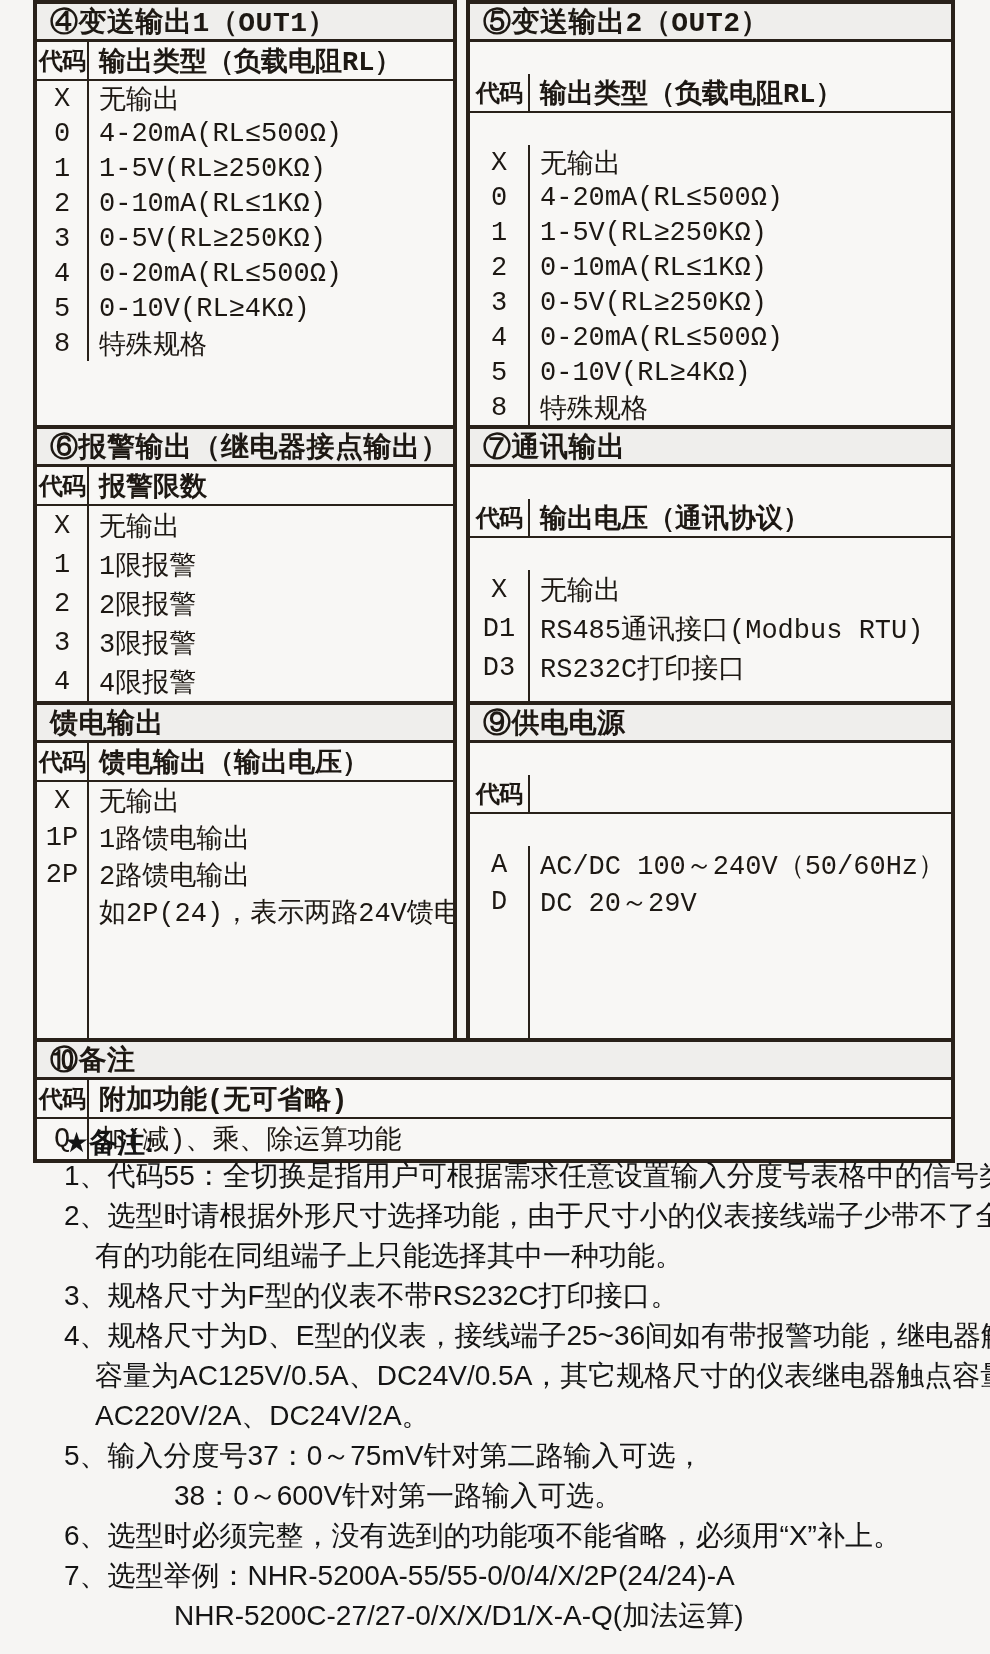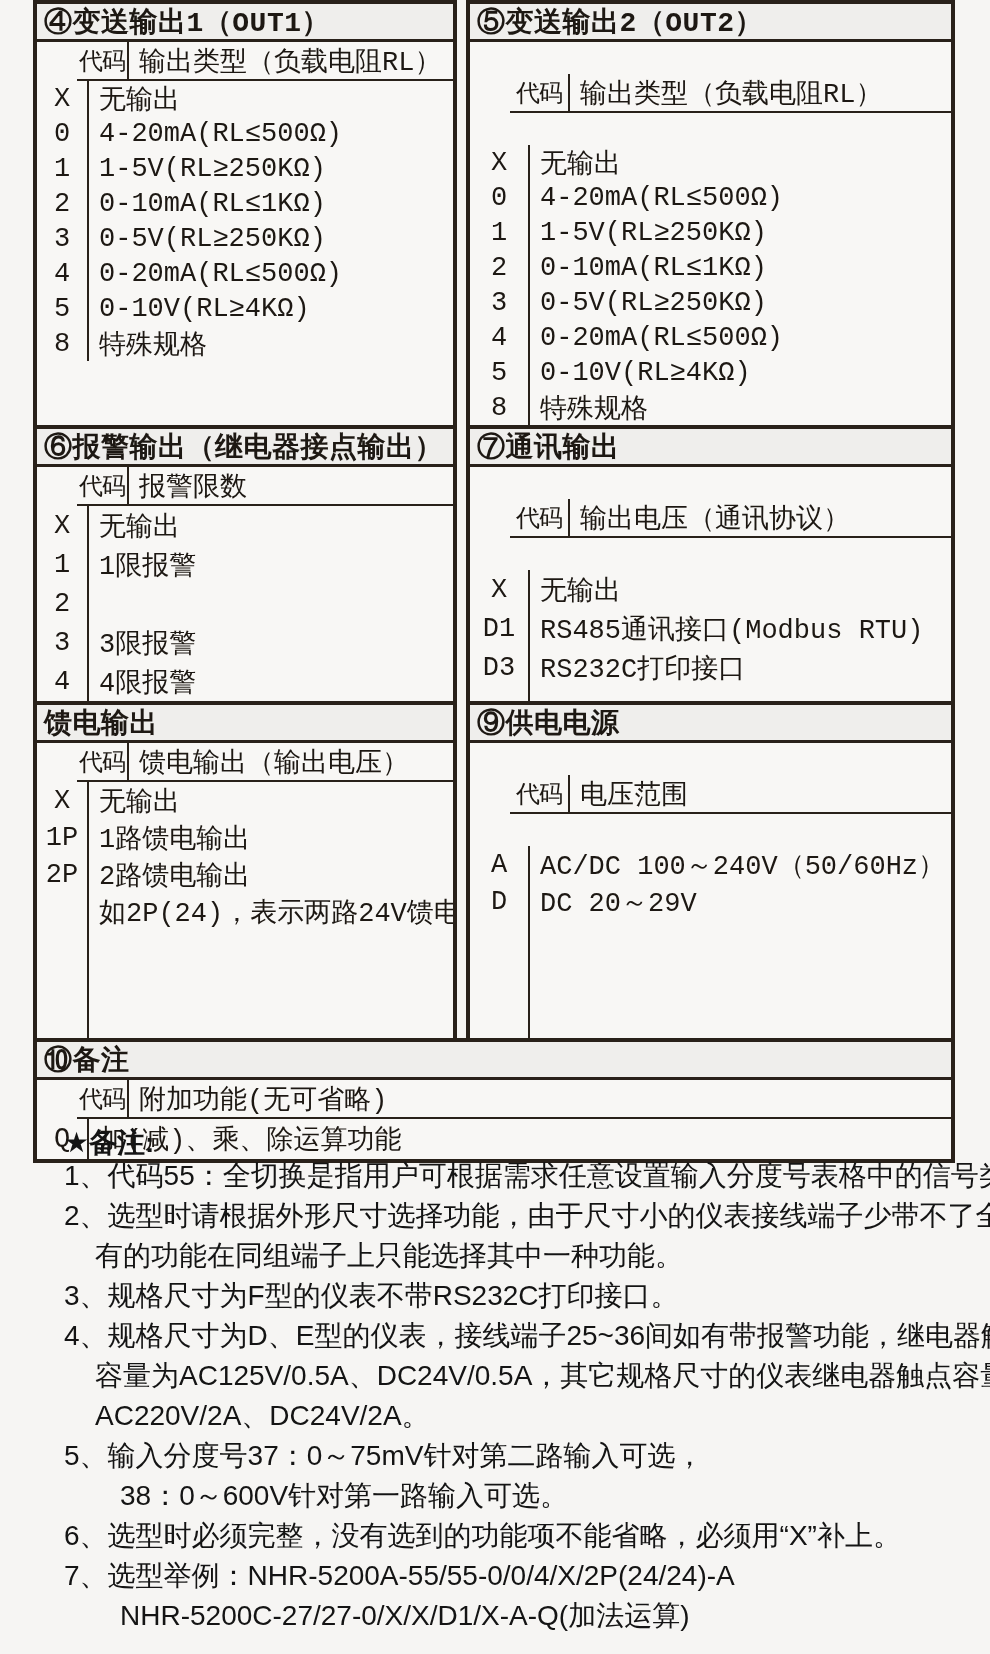--- a/index.html
+++ b/index.html
@@ -8,43 +8,43 @@
   
   .tables{position:absolute;left:33px;top:0;width:922px;
           font-family:"Liberation Mono","DejaVu Sans Mono",monospace;}
   .trow{display:flex;gap:9px;margin-top:-4px;align-items:stretch;}
   .trow.first{margin-top:0;}
   .block{border:4px solid #29211a;background:#f8f7f5;display:flex;flex-direction:column;box-sizing:border-box;}
   .block.left{width:424px;flex:0 0 424px;}
   .block.right{flex:1;gap:32px;}
   .block.full{width:100%;}
   .band{background:#efeeec;border-bottom:3px solid #29211a;height:35px;display:flex;align-items:center;
-        padding-left:7px;font-size:28px;font-weight:700;letter-spacing:.5px;white-space:nowrap;}
-  .thead{display:flex;border-bottom:2px solid #29211a;height:37px;font-size:27px;font-weight:400;margin-left:40px;}
+        padding-left:13px;font-size:28px;font-weight:700;letter-spacing:.5px;white-space:nowrap;}
+  .thead{display:flex;border-bottom:2px solid #29211a;height:37px;font-size:27px;font-weight:700;}
   .c{flex:0 0 52px;width:52px;border-right:2px solid #29211a;display:flex;align-items:center;
      justify-content:center;box-sizing:border-box;}
   .block.right .c{flex-basis:60px;width:60px;}
   .d{flex:1;display:flex;align-items:center;padding-left:10px;white-space:nowrap;overflow:hidden;}
   .thead .c{font-size:24px;letter-spacing:-1px;}
   .tbody{display:flex;flex-direction:column;flex:1;font-size:27px;}
   .r{display:flex;}
   .rows35 .r{height:35px;}
   .rows39 .r{height:39px;}
   .rows37 .r{height:37px;}
   .rows40 .r{height:40px;}
   .rows37 .tbody{min-height:192px;}
   .tbody .fill{flex:1;height:auto!important;}
 
   
   .notes{position:absolute;left:64px;top:1124px;width:890px;color:#141414;
          font-family:"Liberation Sans","DejaVu Sans",sans-serif;font-size:28px;}
   .notes-title{font-weight:700;}
   .note{margin-bottom:12px;line-height:28px;white-space:nowrap;}
   .i1{margin-left:31px;}
-  .i2{margin-left:56px;}
+  .i2{margin-left:110px;}
 </style>
 </head>
 <body>
 
 <div class="page">
   <div class="tables">
 
     <div class="trow first">
       <section class="block left rows35">
         <div class="band">④变送输出1（OUT1）</div>
@@ -142,20 +142,21 @@
           <div class="r">
               <div class="c">X</div>
               <div class="d">无输出</div>
             </div>
           <div class="r">
               <div class="c">1</div>
               <div class="d">1限报警</div>
             </div>
           <div class="r">
               <div class="c">2</div>
+              <div class="d">2限报警</div>
             </div>
           <div class="r">
               <div class="c">3</div>
               <div class="d">3限报警</div>
             </div>
           <div class="r">
               <div class="c">4</div>
               <div class="d">4限报警</div>
             </div>
         </div>
@@ -216,21 +217,20 @@
               <div class="c"></div>
               <div class="d"></div>
             </div>
         </div>
       </section>
 
       <section class="block right rows37">
         <div class="band">⑨供电电源</div>
         <div class="thead">
           <div class="c">代码</div>
-          <div class="d">电压范围</div>
         </div>
         <div class="tbody">
           <div class="r">
               <div class="c">A</div>
               <div class="d">AC/DC 100～240V（50/60Hz）</div>
             </div>
           <div class="r">
               <div class="c">D</div>
               <div class="d">DC 20～29V</div>
             </div>

